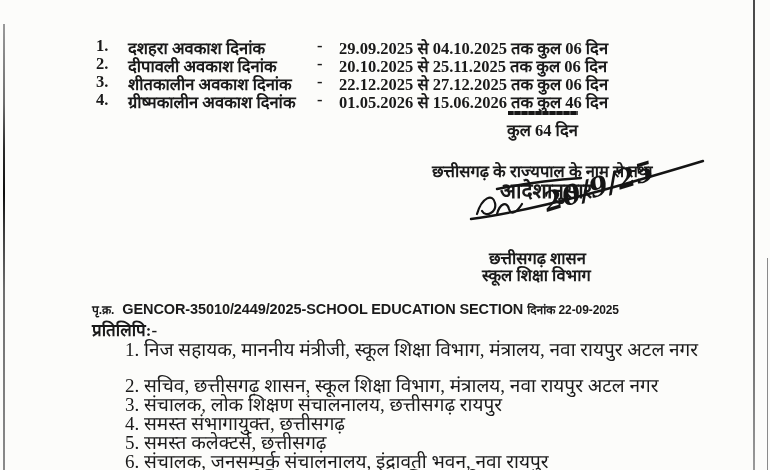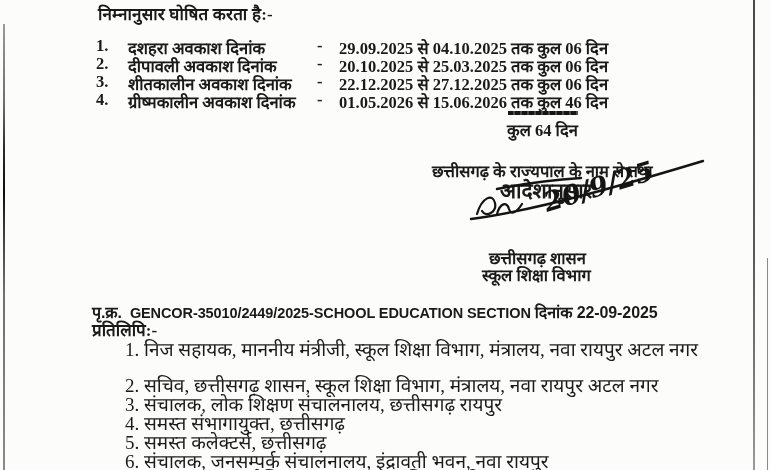--- a/index.html
+++ b/index.html
@@ -61,49 +61,48 @@
   .signature-svg text {
     font-family: "DejaVu Serif", serif; font-style: italic; font-weight: 700;
     font-size: 27px; fill: #141414;
   }
 
   .ref-line {
     position: absolute; left: 92px; top: 301px; white-space: nowrap;
     font-family: "Liberation Sans", sans-serif; font-weight: 700; font-size: 14.5px;
     letter-spacing: -0.1px;
   }
-  .ref-line .dev { font-size: 16px; }
+  .ref-line .dev { font-size: 12px; }
   .ref-gap { display: inline-block; width: 8px; }
 
   .copy-label { position: absolute; left: 92px; top: 318px; font-size: 17px; font-weight: 700; }
 
   .copy-item { position: absolute; left: 125px; font-size: 19px; white-space: nowrap; }
 </style>
 </head>
 <body>
 
 <div class="page">
 
   <div class="edge-left"></div>
   <div class="edge-right"></div>
   <div class="edge-right2"></div>
 
-  <div class="intro">निम्नानुसार घोषित करता है:-</div>
 
   <div class="holiday-row" style="top:36px">
     <span class="h-num">1.</span>
     <span class="h-name">दशहरा अवकाश दिनांक</span>
     <span class="h-dash">-</span>
     <span class="h-dates">29.09.2025 से 04.10.2025 तक कुल 06 दिन</span>
   </div>
   <div class="holiday-row" style="top:54px">
     <span class="h-num">2.</span>
     <span class="h-name">दीपावली अवकाश दिनांक</span>
     <span class="h-dash">-</span>
-    <span class="h-dates">20.10.2025 से 25.03.2025 तक कुल 06 दिन</span>
+    <span class="h-dates">20.10.2025 से 25.11.2025 तक कुल 06 दिन</span>
   </div>
   <div class="holiday-row" style="top:72px">
     <span class="h-num">3.</span>
     <span class="h-name">शीतकालीन अवकाश दिनांक</span>
     <span class="h-dash">-</span>
     <span class="h-dates">22.12.2025 से 27.12.2025 तक कुल 06 दिन</span>
   </div>
   <div class="holiday-row" style="top:90px">
     <span class="h-num">4.</span>
     <span class="h-name">ग्रीष्मकालीन अवकाश दिनांक</span>

